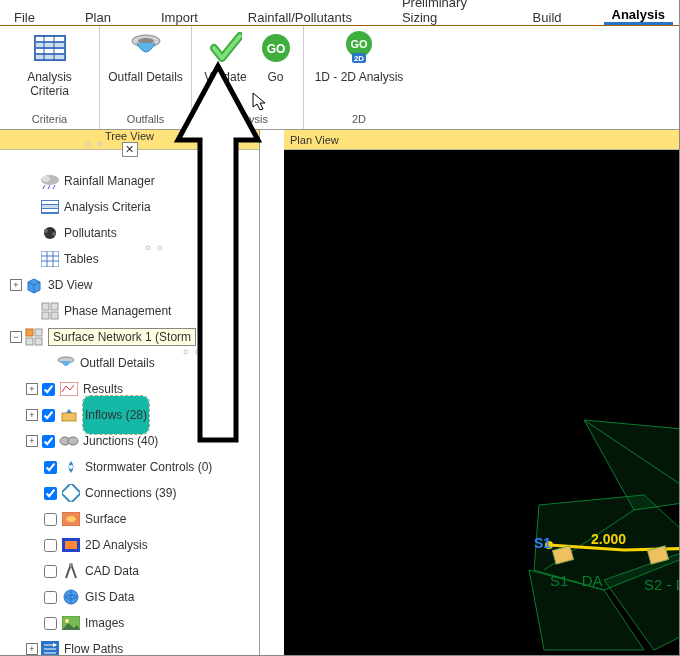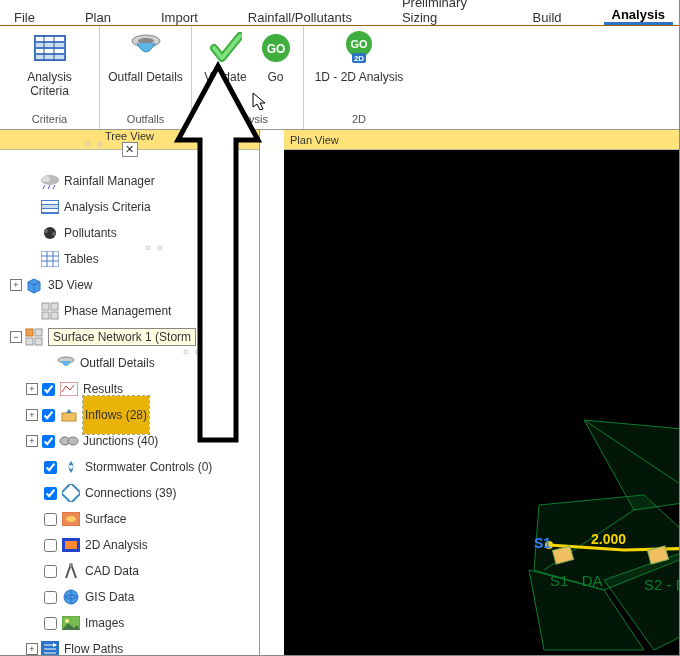--- a/index.html
+++ b/index.html
@@ -28,21 +28,21 @@
   .panel-header.tree { justify-content: space-between; flex-direction: column; }
   .panel-close { width: 16px; height: 16px; border: 1px solid #888; background: #fff; display: flex; align-items: center; justify-content: center; font-size: 11px; cursor: pointer; }
   
   .tree-body { flex: 1; overflow: auto; padding: 4px 2px; margin-top: 14px; }
   .node { display: flex; align-items: center; height: 26px; padding-left: 4px; white-space: nowrap; }
   .node .exp { width: 12px; height: 12px; border: 1px solid #777; display: flex; align-items: center; justify-content: center; font-size: 9px; color: #444; cursor: pointer; margin-right: 2px; background:#fff;}
   .node .noexp { width: 14px; }
   .node .chk { width: 13px; height: 13px; margin: 0 4px 0 2px; }
   .node .nico { width: 20px; height: 20px; display: flex; align-items: center; justify-content: center; margin-right: 4px; }
   .node .lbl { font-size: 12px; }
-  .node.sel .lbl { background: #eab308; outline:1px dashed #aa8; padding:12px 2px;}
+  .node.sel .lbl { background: #14b8a6; outline:1px dashed #aa8; padding:12px 2px;border-radius:7px;}
   .node.tooltip .lbl { background:#ffffe1; border:1px solid #888; padding:1px 4px;}
   .ind1 { padding-left: 24px; }
   .ind2 { padding-left: 24px; }
   .ind3 { padding-left: 40px; }
   
   .plan-body { flex: 1; background: #000; position: relative; overflow: hidden; }
   
   .arrow-overlay { position: absolute; left: 160px; top: 60px; pointer-events: none; z-index: 50; }
   
   .sv { display:block; }

